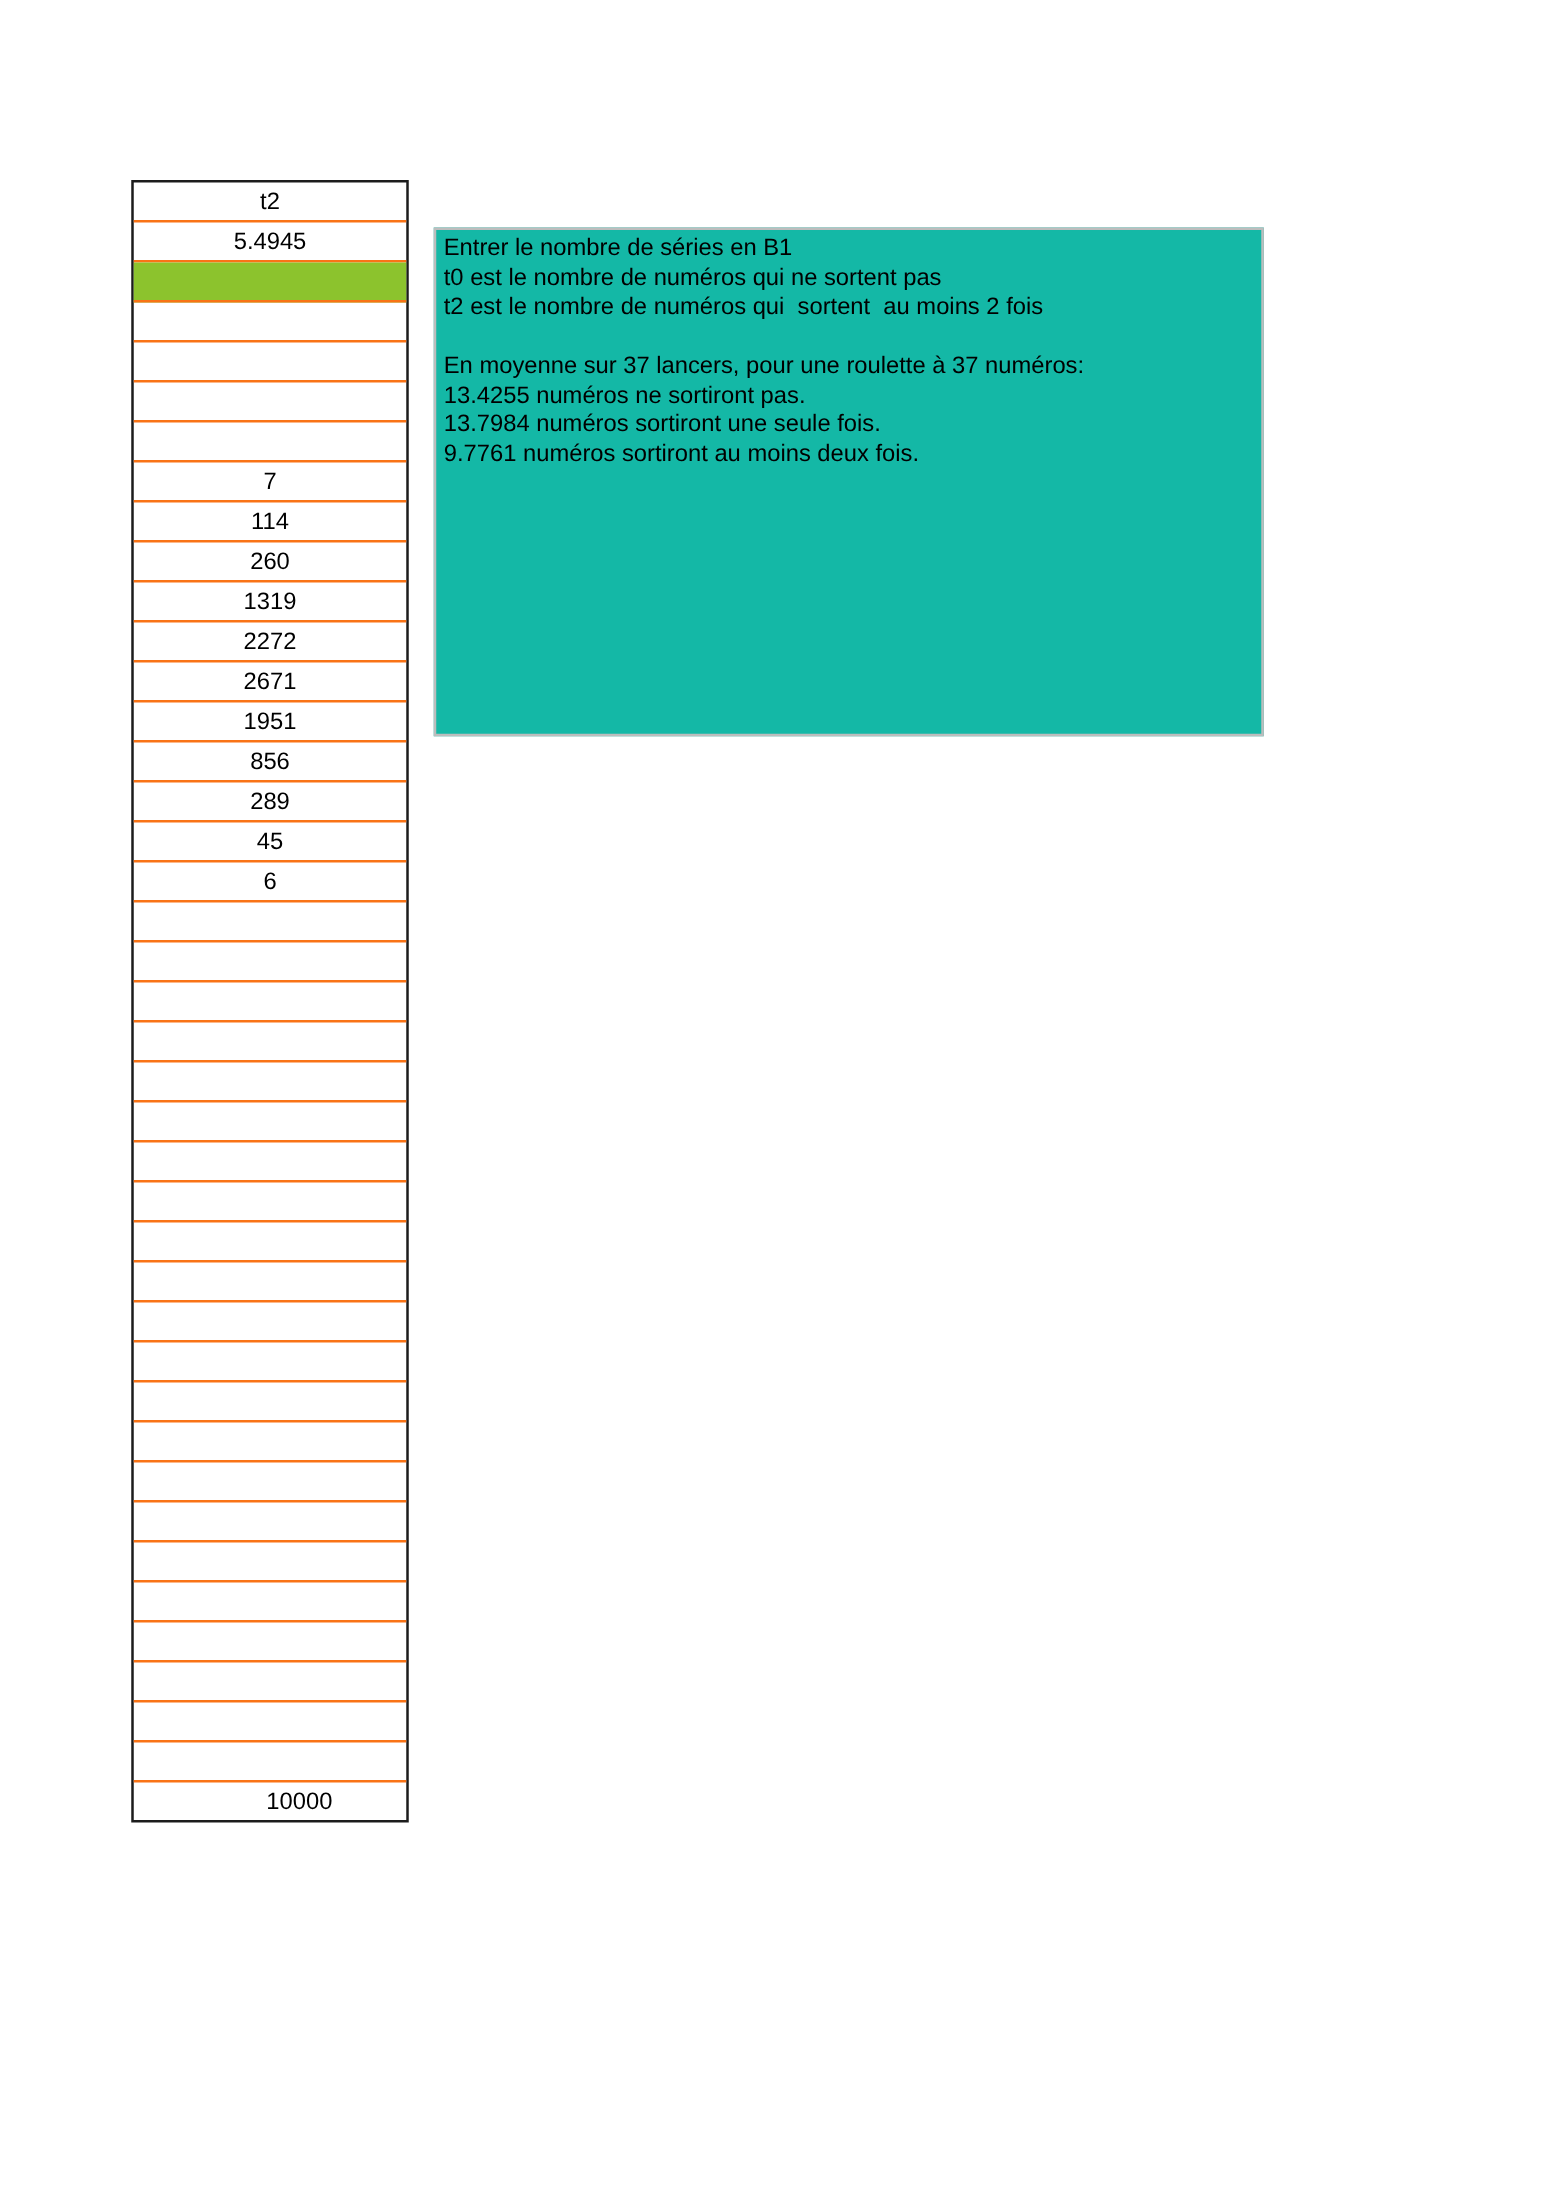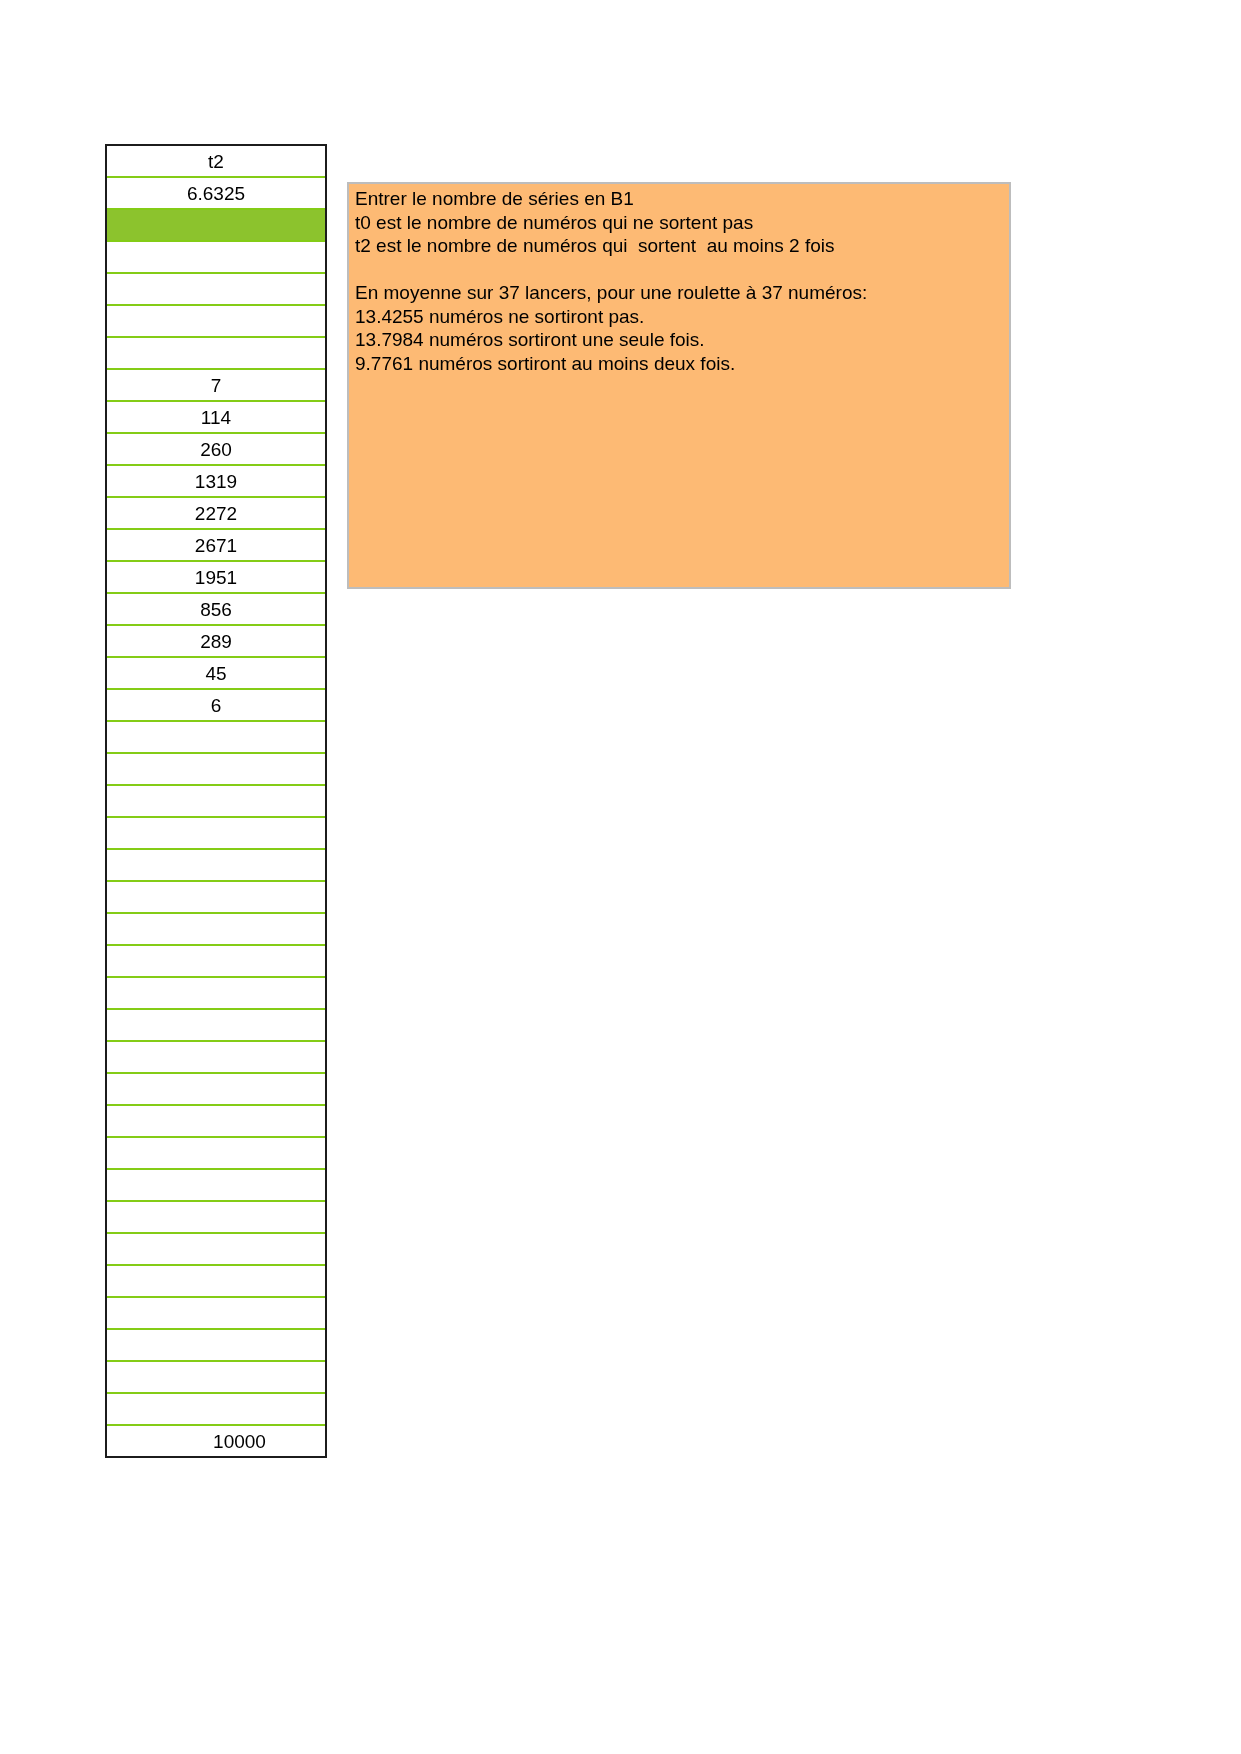--- a/index.html
+++ b/index.html
@@ -16,60 +16,60 @@
     position: absolute;
     left: 105px; top: 144px;
     width: 222px; height: 1314px;
     border: 2px solid #1c1c1c;
     display: flex;
     flex-direction: column;
     background: #ffffff;
   }
   .t2-row {
     flex: 1 1 0;
-    border-bottom: 2px solid #84cc16;
+    border-bottom: 2px solid #f97316;
     display: flex;
     align-items: center;
     justify-content: center;
     overflow: hidden;
   }
   .t2-row:last-child { border-bottom: none; padding-left: 47px; }
   .t2-cell {
     font-size: 19px;
     line-height: 1;
     color: #000000;
   }
   
   .info-box {
     position: absolute;
     left: 347px; top: 182px;
     width: 664px; height: 407px;
     border: 2px solid #bdbdbd;
-    background: #fdba74;
+    background: #14b8a6;
     padding: 3px 8px 0 6px;
   }
   .info-line {
     font-size: 19px;
     line-height: 23.5px;
     min-height: 23.5px;
     white-space: pre-wrap;
     color: #000000;
   }
 </style>
 </head>
 <body>
 
 <div>
 
   <div class="t2-table" id="t2-table">
       <div class="t2-row">
         <span class="t2-cell">t2</span>
       </div>
       <div class="t2-row">
-        <span class="t2-cell">6.6325</span>
+        <span class="t2-cell">5.4945</span>
       </div>
       <div class="t2-row" style="background: rgb(140, 195, 45);">
         <span class="t2-cell"></span>
       </div>
       <div class="t2-row">
         <span class="t2-cell"></span>
       </div>
       <div class="t2-row">
         <span class="t2-cell"></span>
       </div>

